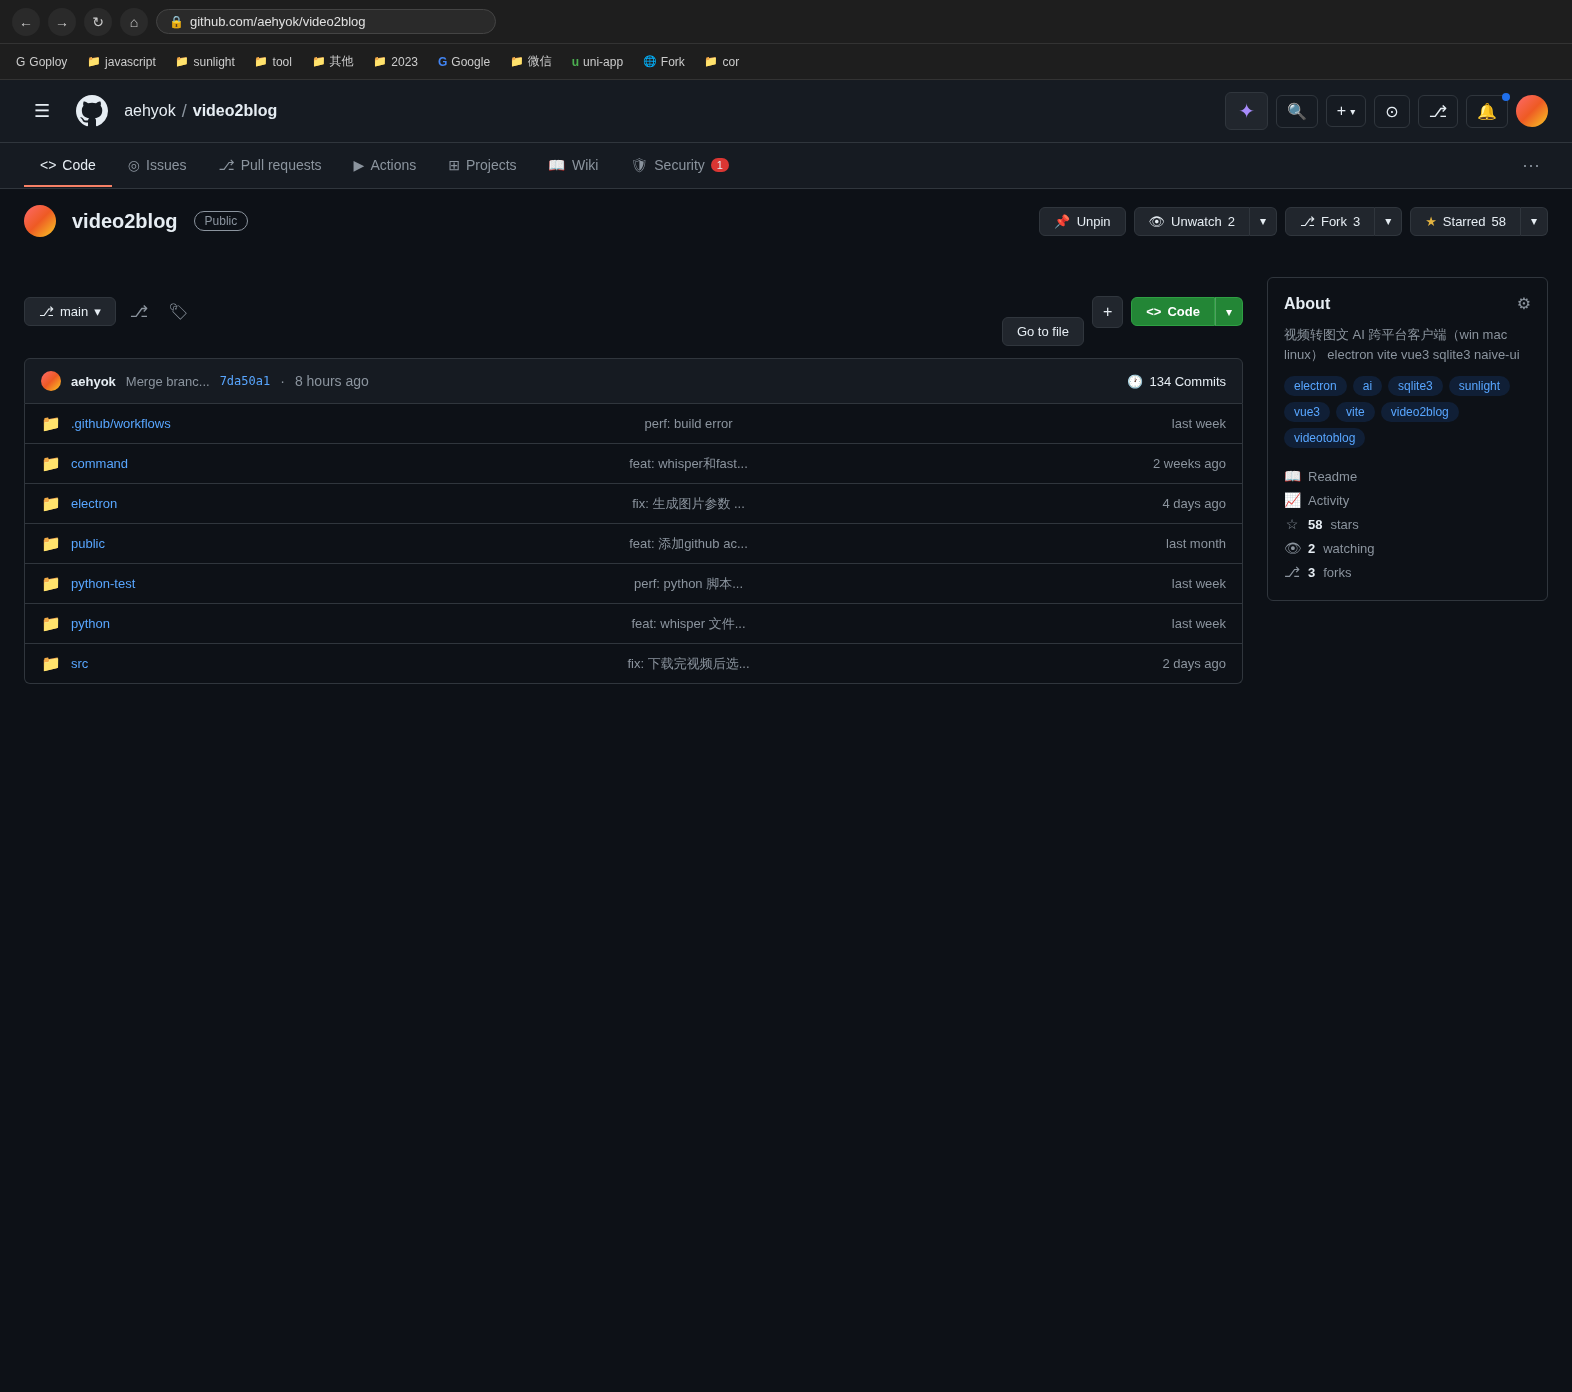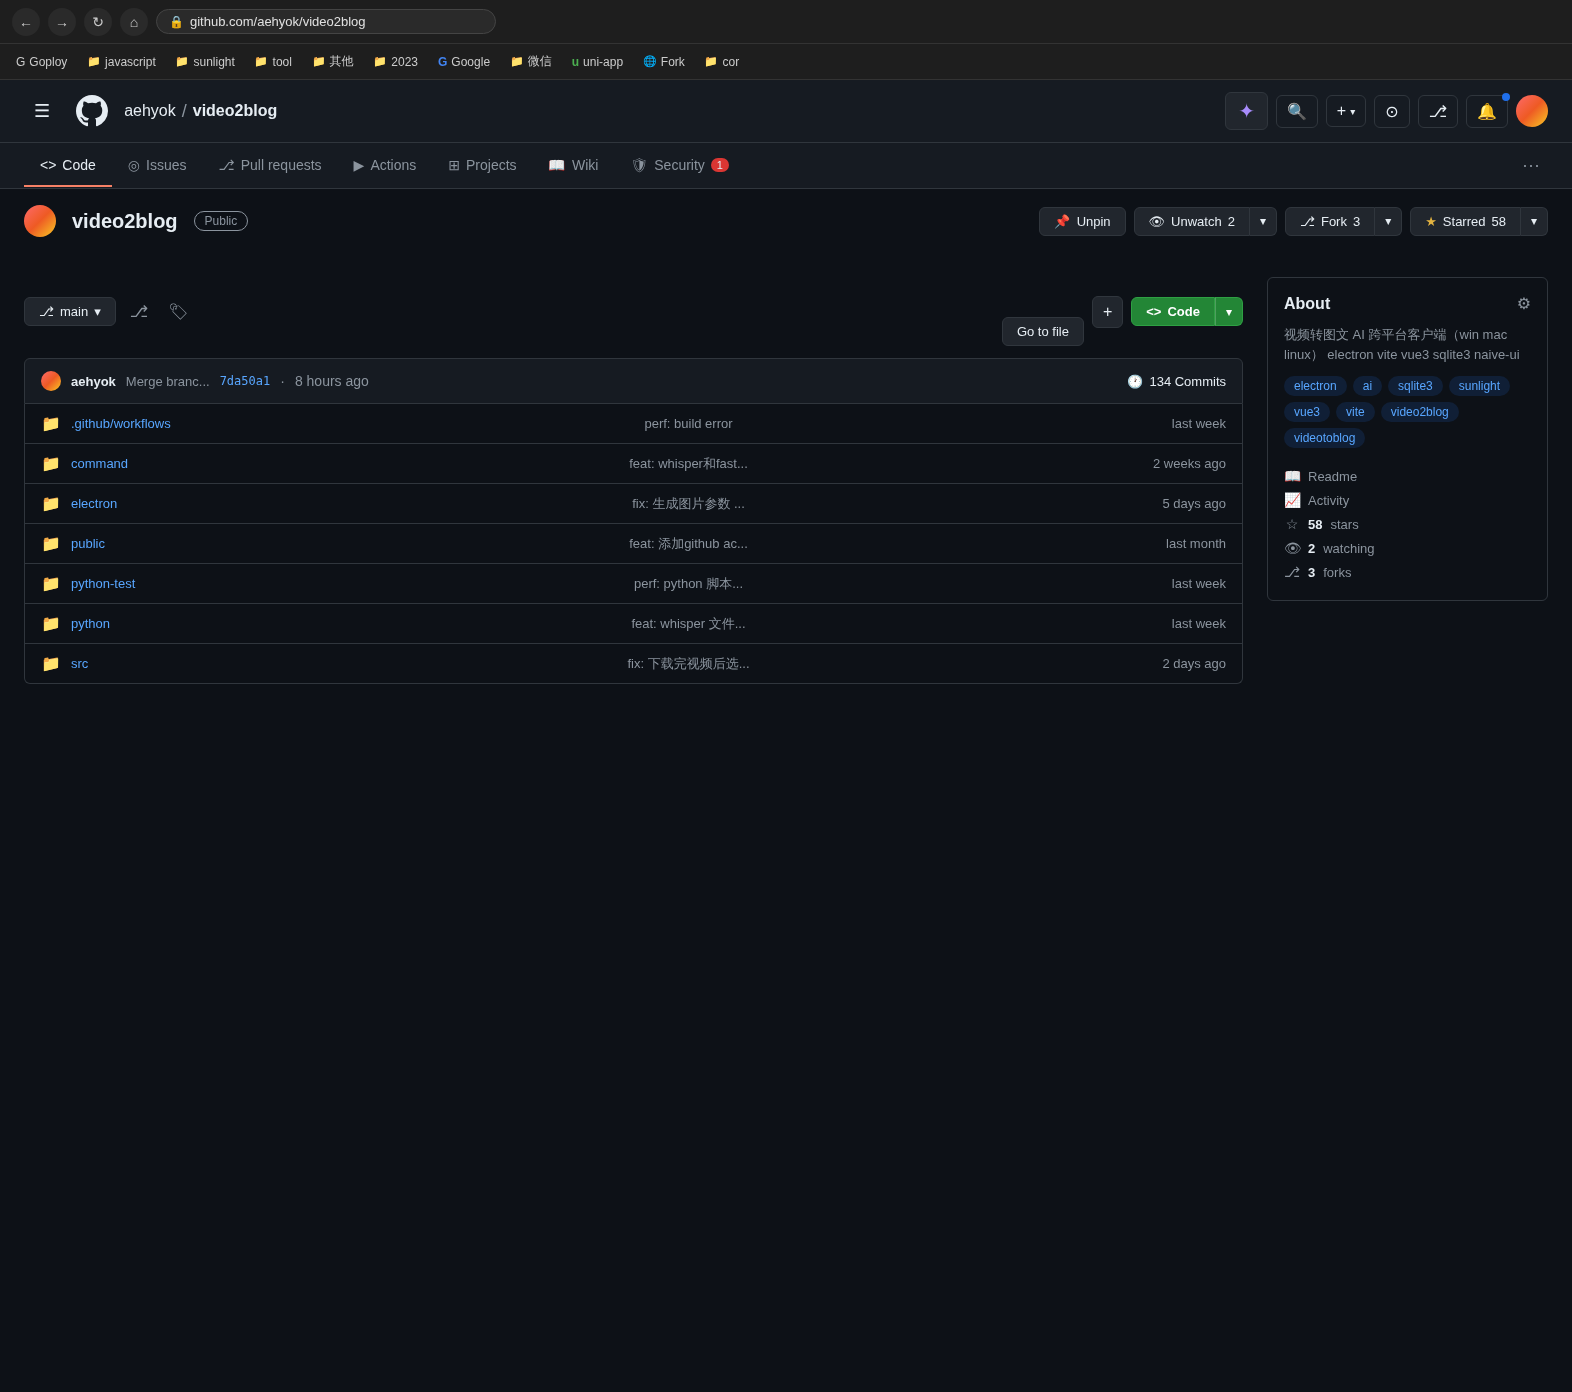--- a/index.html
+++ b/index.html
@@ -626,21 +626,21 @@
       <div class="file-row">
         <span class="file-icon">📁</span>
         <span class="file-name">command</span>
         <span class="file-commit">feat: whisper和fast...</span>
         <span class="file-time">2 weeks ago</span>
       </div>
       <div class="file-row">
         <span class="file-icon">📁</span>
         <span class="file-name">electron</span>
         <span class="file-commit">fix: 生成图片参数 ...</span>
-        <span class="file-time">5 days ago</span>
+        <span class="file-time">4 days ago</span>
       </div>
       <div class="file-row">
         <span class="file-icon">📁</span>
         <span class="file-name">public</span>
         <span class="file-commit">feat: 添加github ac...</span>
         <span class="file-time">last month</span>
       </div>
       <div class="file-row">
         <span class="file-icon">📁</span>
         <span class="file-name">python-test</span>

